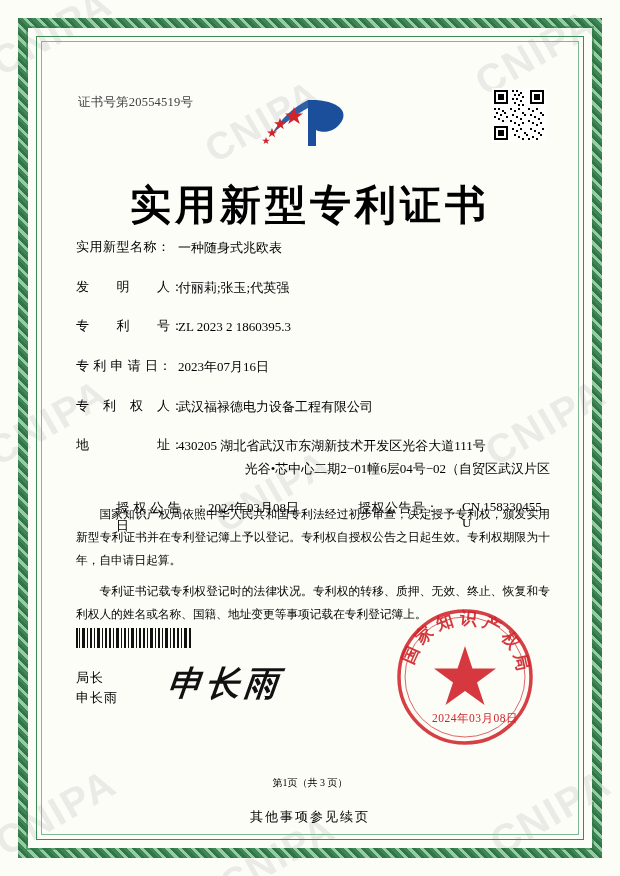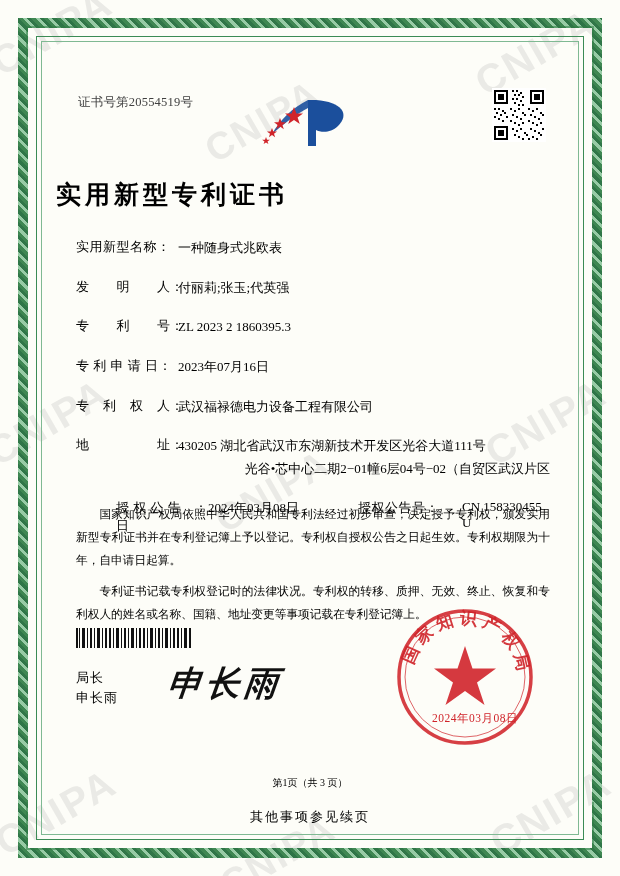--- a/index.html
+++ b/index.html
@@ -126,23 +126,24 @@
     height: 54px;
     background: #fff;
   }
   .qr svg { display: block; }
 
   .title {
     position: absolute;
     left: 0;
     right: 0;
     top: 122px;
+    text-align: center;
     font-family: "Liberation Serif", serif;
     font-weight: bold;
-    font-size: 25px;
+    font-size: 41px;
     letter-spacing: 4px;
     color: #000;
   }
 
   .fields {
     position: absolute;
     left: 20px;
     right: 14px;
     top: 182px;
   }

